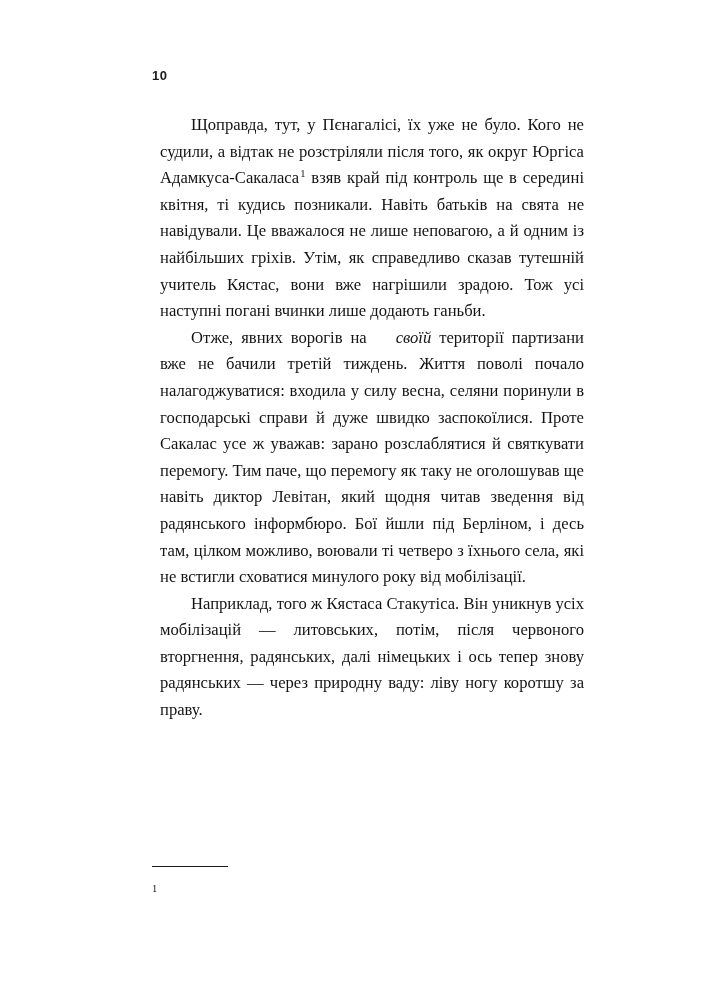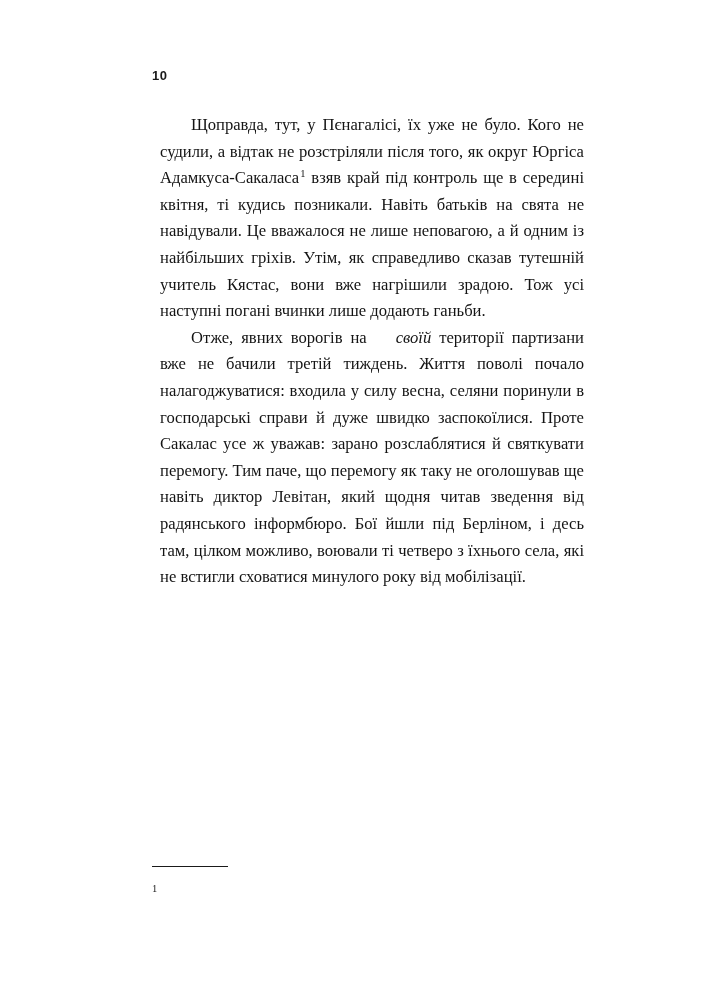--- a/index.html
+++ b/index.html
@@ -93,20 +93,21 @@
 
   <div class="page-number">10</div>
 
   <div class="body-text">
 
     <p><span>Щоправда, тут, у Пєнагалісі, їх уже не було. Кого не судили, а відтак не розстріляли після того, як округ Юргіса Адамкуса-Сакаласа</span><span class="fnref">1</span><span> взяв край під контроль ще в середині квітня, ті кудись позникали. Навіть батьків на свята не навідували. Це вважалося не лише неповагою, а й одним із найбільших гріхів. Утім, як справедливо сказав тутешній учитель Кястас, вони вже нагрішили зрадою. Тож усі наступні погані вчинки лише додають ганьби.</span></p>
 
     <p><span>Отже, явних ворогів на </span><em>своїй</em><span> території партизани вже не бачили третій тиждень. Життя поволі почало налагоджуватися: входила у силу весна, селяни поринули в господарські справи й дуже швидко заспокоїлися. Проте Сакалас усе ж уважав: зарано розслаблятися й святкувати перемогу. Тим паче, що перемогу як таку не оголошував ще навіть диктор Левітан, який щодня читав зведення від радянського інформбюро. Бої йшли під Берліном, і десь там, цілком можливо, воювали ті четверо з їхнього села, які не встигли сховатися минулого року від мобілізації.</span></p>
 
 
+    <p>Наприклад, того ж Кястаса Стакутіса. Він уникнув усіх мобілізацій — литовських, потім, після червоного вторгнення, радянських, далі німецьких і ось тепер знову радянських — через природну ваду: ліву ногу коротшу за праву.</p>
 
   </div>
 
   <div class="footnote-area">
     <div class="footnote-rule"></div>
     <div class="footnote">
       <span class="footnote-marker">1</span>
     </div>
   </div>
 

